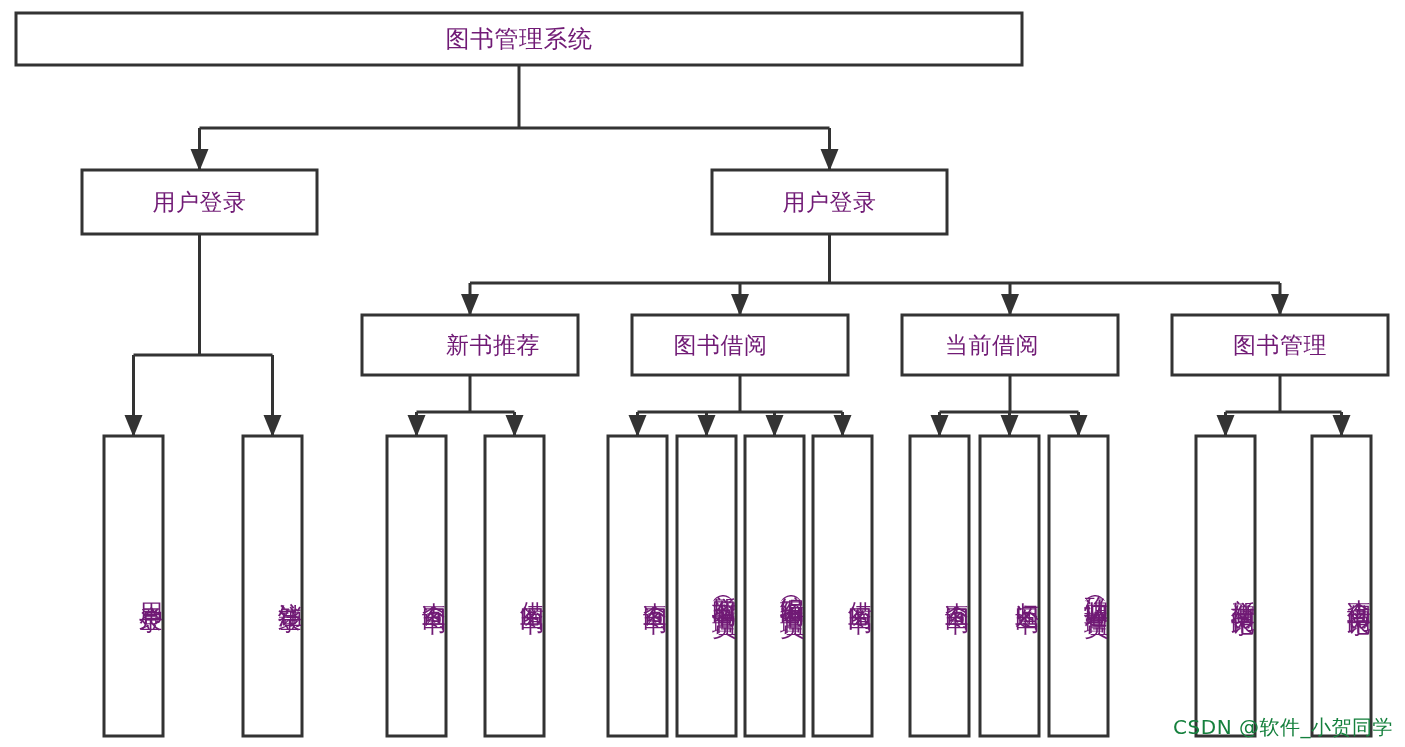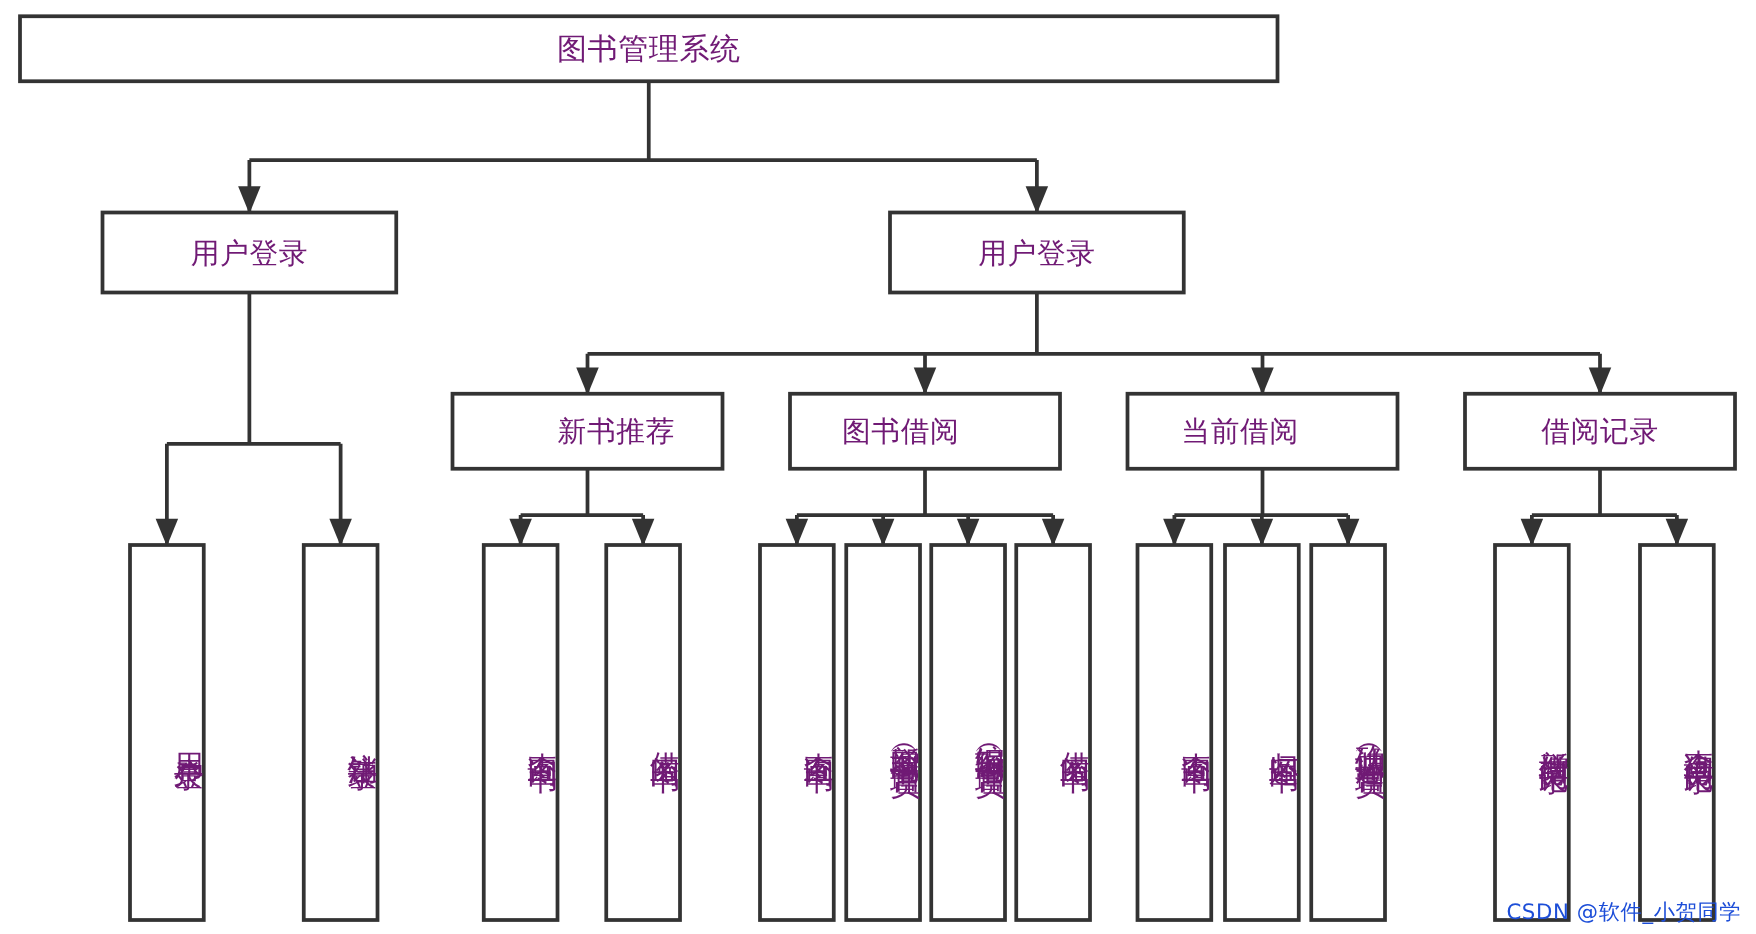--- a/index.html
+++ b/index.html
@@ -63,22 +63,22 @@
     line-height: 1.04;
     letter-spacing: 3px;
     align-items: flex-start;
     justify-content: center;
     padding-top: 6px;
   }
   .watermark {
     position: absolute;
     right: 12px;
     bottom: 6px;
-    font-size: 17px;
-    color: #1d4ed8;
+    font-size: 20px;
+    color: #15803d;
     font-family: "DejaVu Sans", "Liberation Sans", sans-serif;
     letter-spacing: 0.5px;
     white-space: nowrap;
   }
 </style>
 </head>
 <body>
 
 <div id="stage">
   <svg id="diagram-svg" viewBox="0 0 1405 747">
@@ -159,21 +159,21 @@
         <rect x="1312" y="436" width="59" height="300" class="node-rect"></rect>
       </g>
   </svg>
   <div id="labels-layer">
       <div class="node-label horizontal root" style="left: 16px; top: 13px; width: 1006px; height: 52px;">图书管理系统</div>
       <div class="node-label horizontal" style="left: 82px; top: 170px; width: 235px; height: 64px;">用户登录</div>
       <div class="node-label horizontal" style="left: 712px; top: 170px; width: 235px; height: 64px;">用户登录</div>
       <div class="node-label horizontal" style="left: 362px; top: 315px; width: 216px; height: 60px; padding-left: 46px;">新书推荐</div>
       <div class="node-label horizontal" style="left: 632px; top: 315px; width: 177px; height: 60px;">图书借阅</div>
       <div class="node-label horizontal" style="left: 902px; top: 315px; width: 180px; height: 60px;">当前借阅</div>
-      <div class="node-label horizontal" style="left: 1172px; top: 315px; width: 216px; height: 60px;">借阅记录</div>
+      <div class="node-label horizontal" style="left: 1172px; top: 315px; width: 216px; height: 60px;">图书管理</div>
       <div class="node-label vertical" style="left: 104px; top: 436px; width: 59px; height: 300px;">用户登录</div>
       <div class="node-label vertical" style="left: 243px; top: 436px; width: 59px; height: 300px;">注销登录</div>
       <div class="node-label vertical" style="left: 387px; top: 436px; width: 59px; height: 300px;">查询图书</div>
       <div class="node-label vertical" style="left: 485px; top: 436px; width: 59px; height: 300px;">借阅图书</div>
       <div class="node-label vertical" style="left: 608px; top: 436px; width: 59px; height: 300px;">查询图书</div>
       <div class="node-label vertical" style="left: 677px; top: 436px; width: 59px; height: 300px;">新增图书（管理员）</div>
       <div class="node-label vertical" style="left: 745px; top: 436px; width: 59px; height: 300px;">编辑图书（管理员）</div>
       <div class="node-label vertical" style="left: 813px; top: 436px; width: 59px; height: 300px;">借阅图书</div>
       <div class="node-label vertical" style="left: 910px; top: 436px; width: 59px; height: 300px;">查询图书</div>
       <div class="node-label vertical" style="left: 980px; top: 436px; width: 59px; height: 300px;">归还图书</div>

